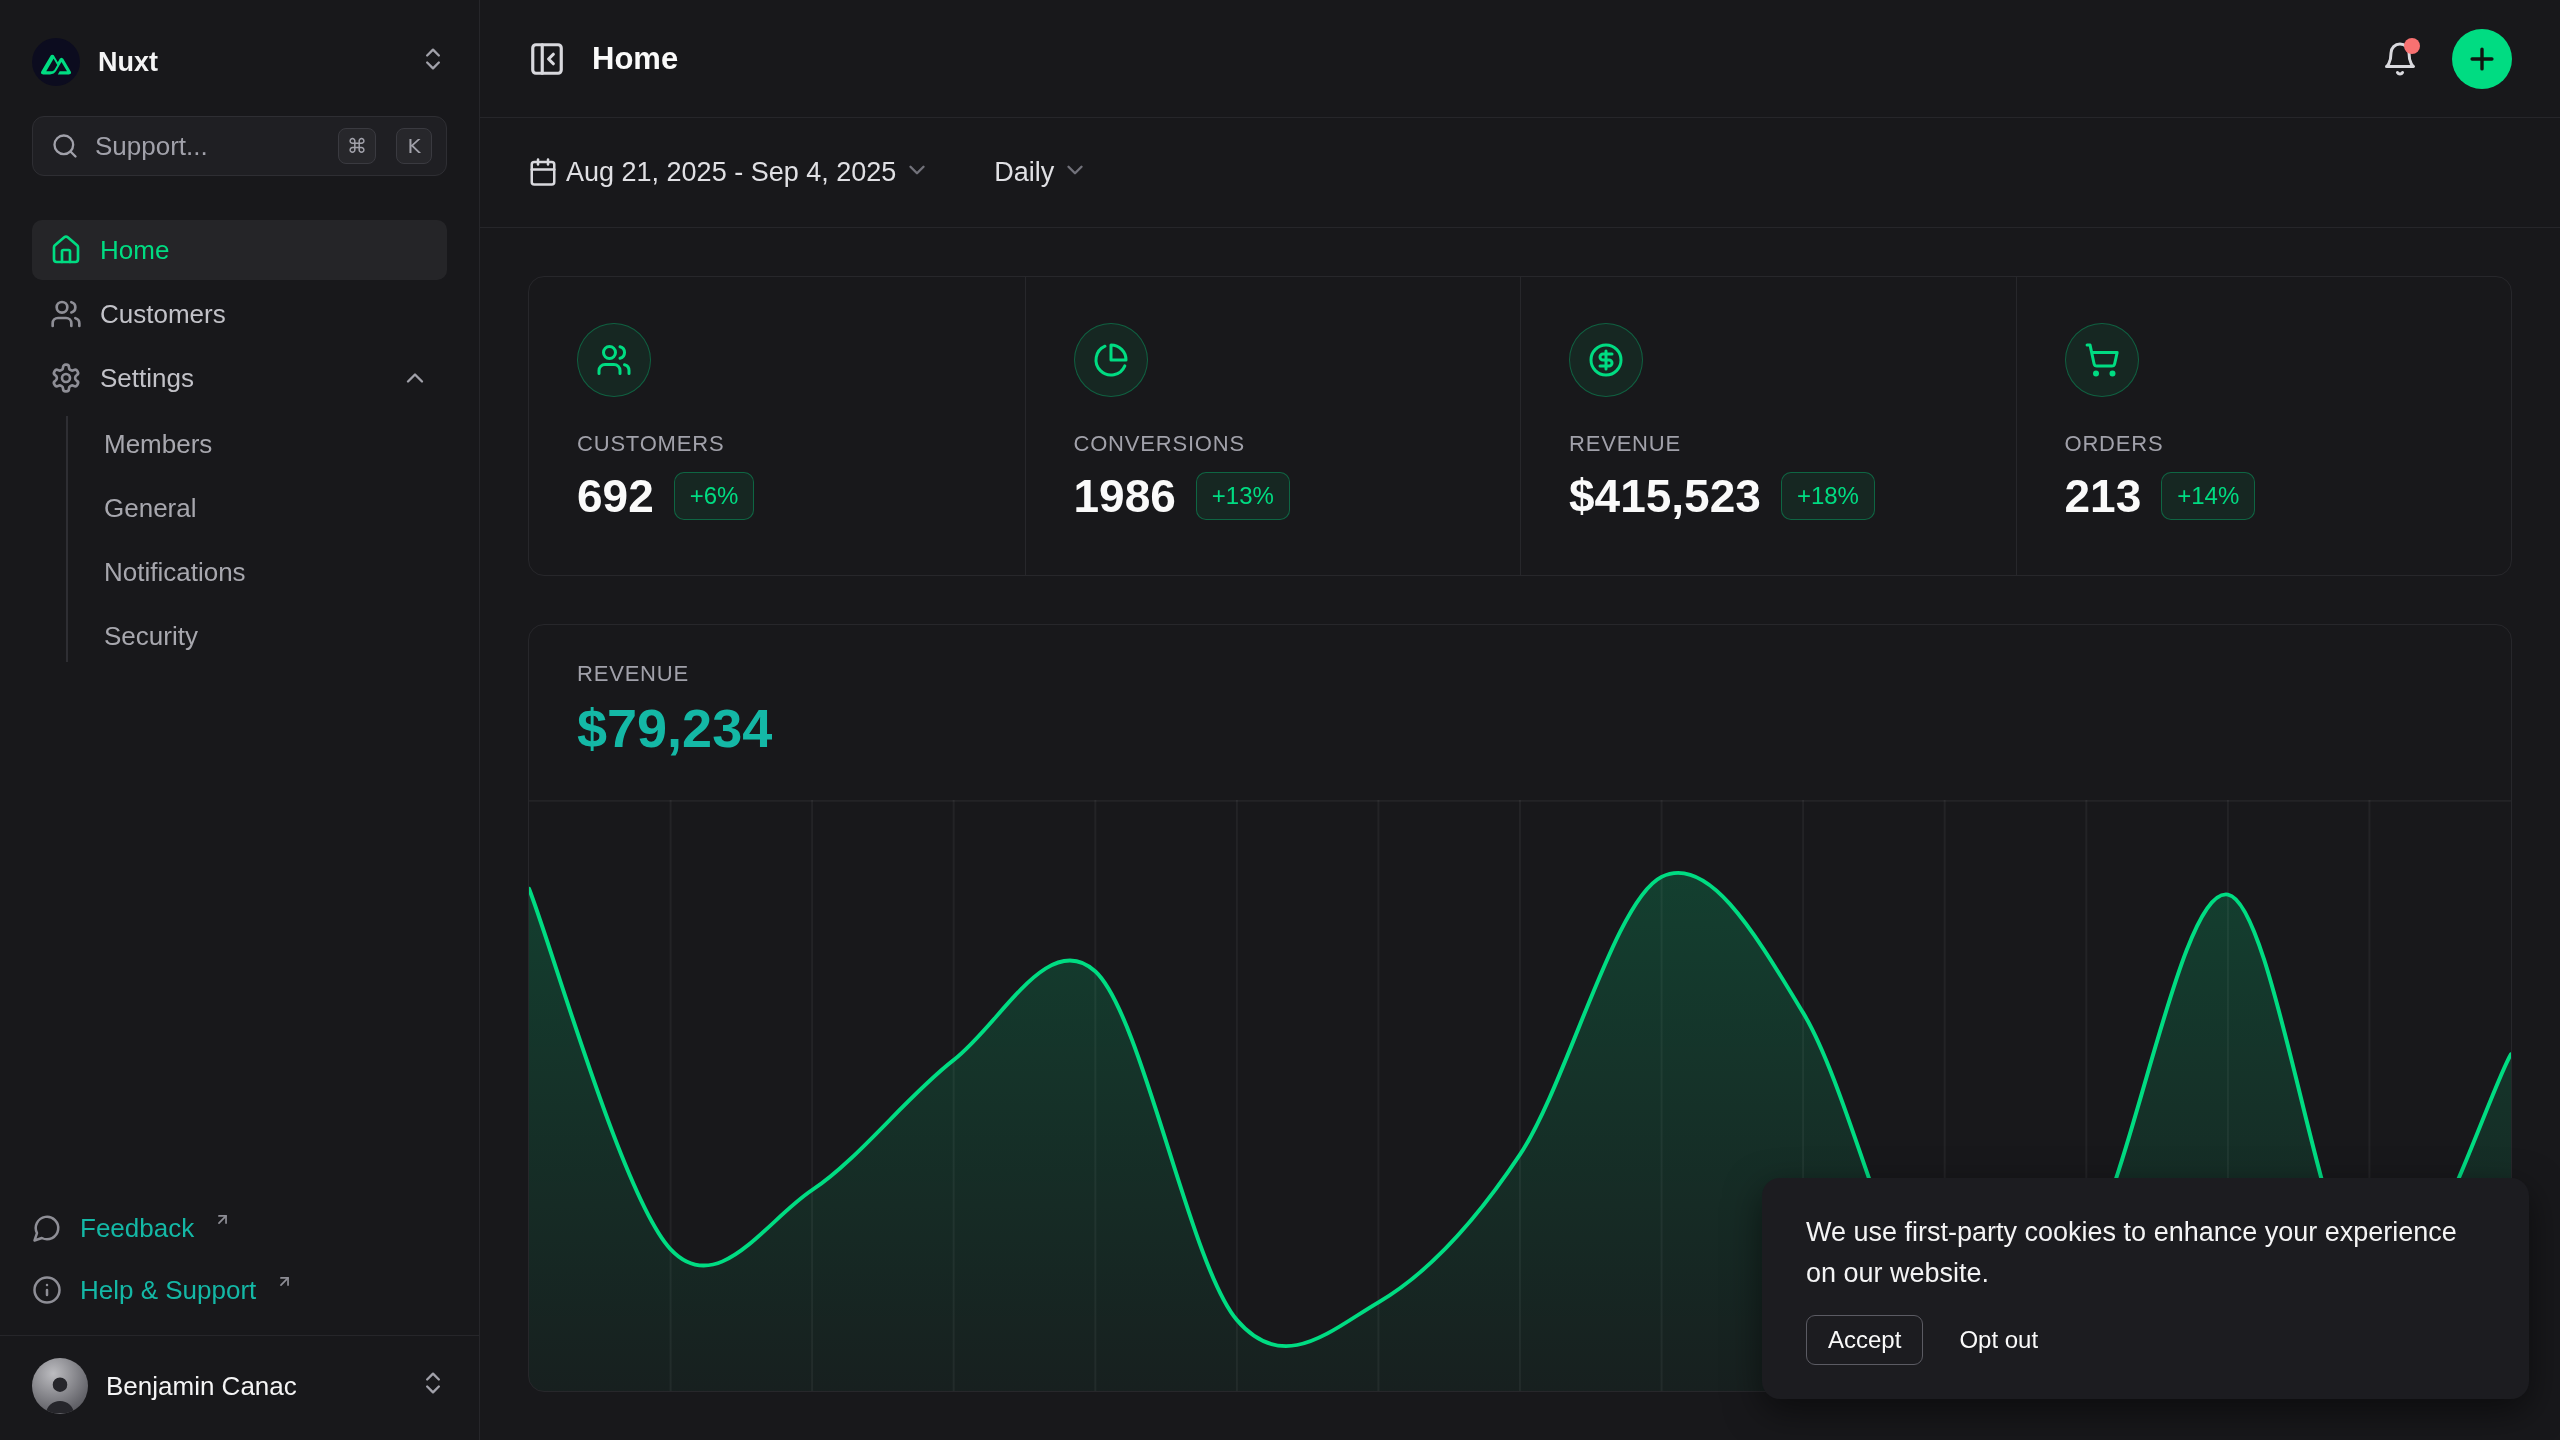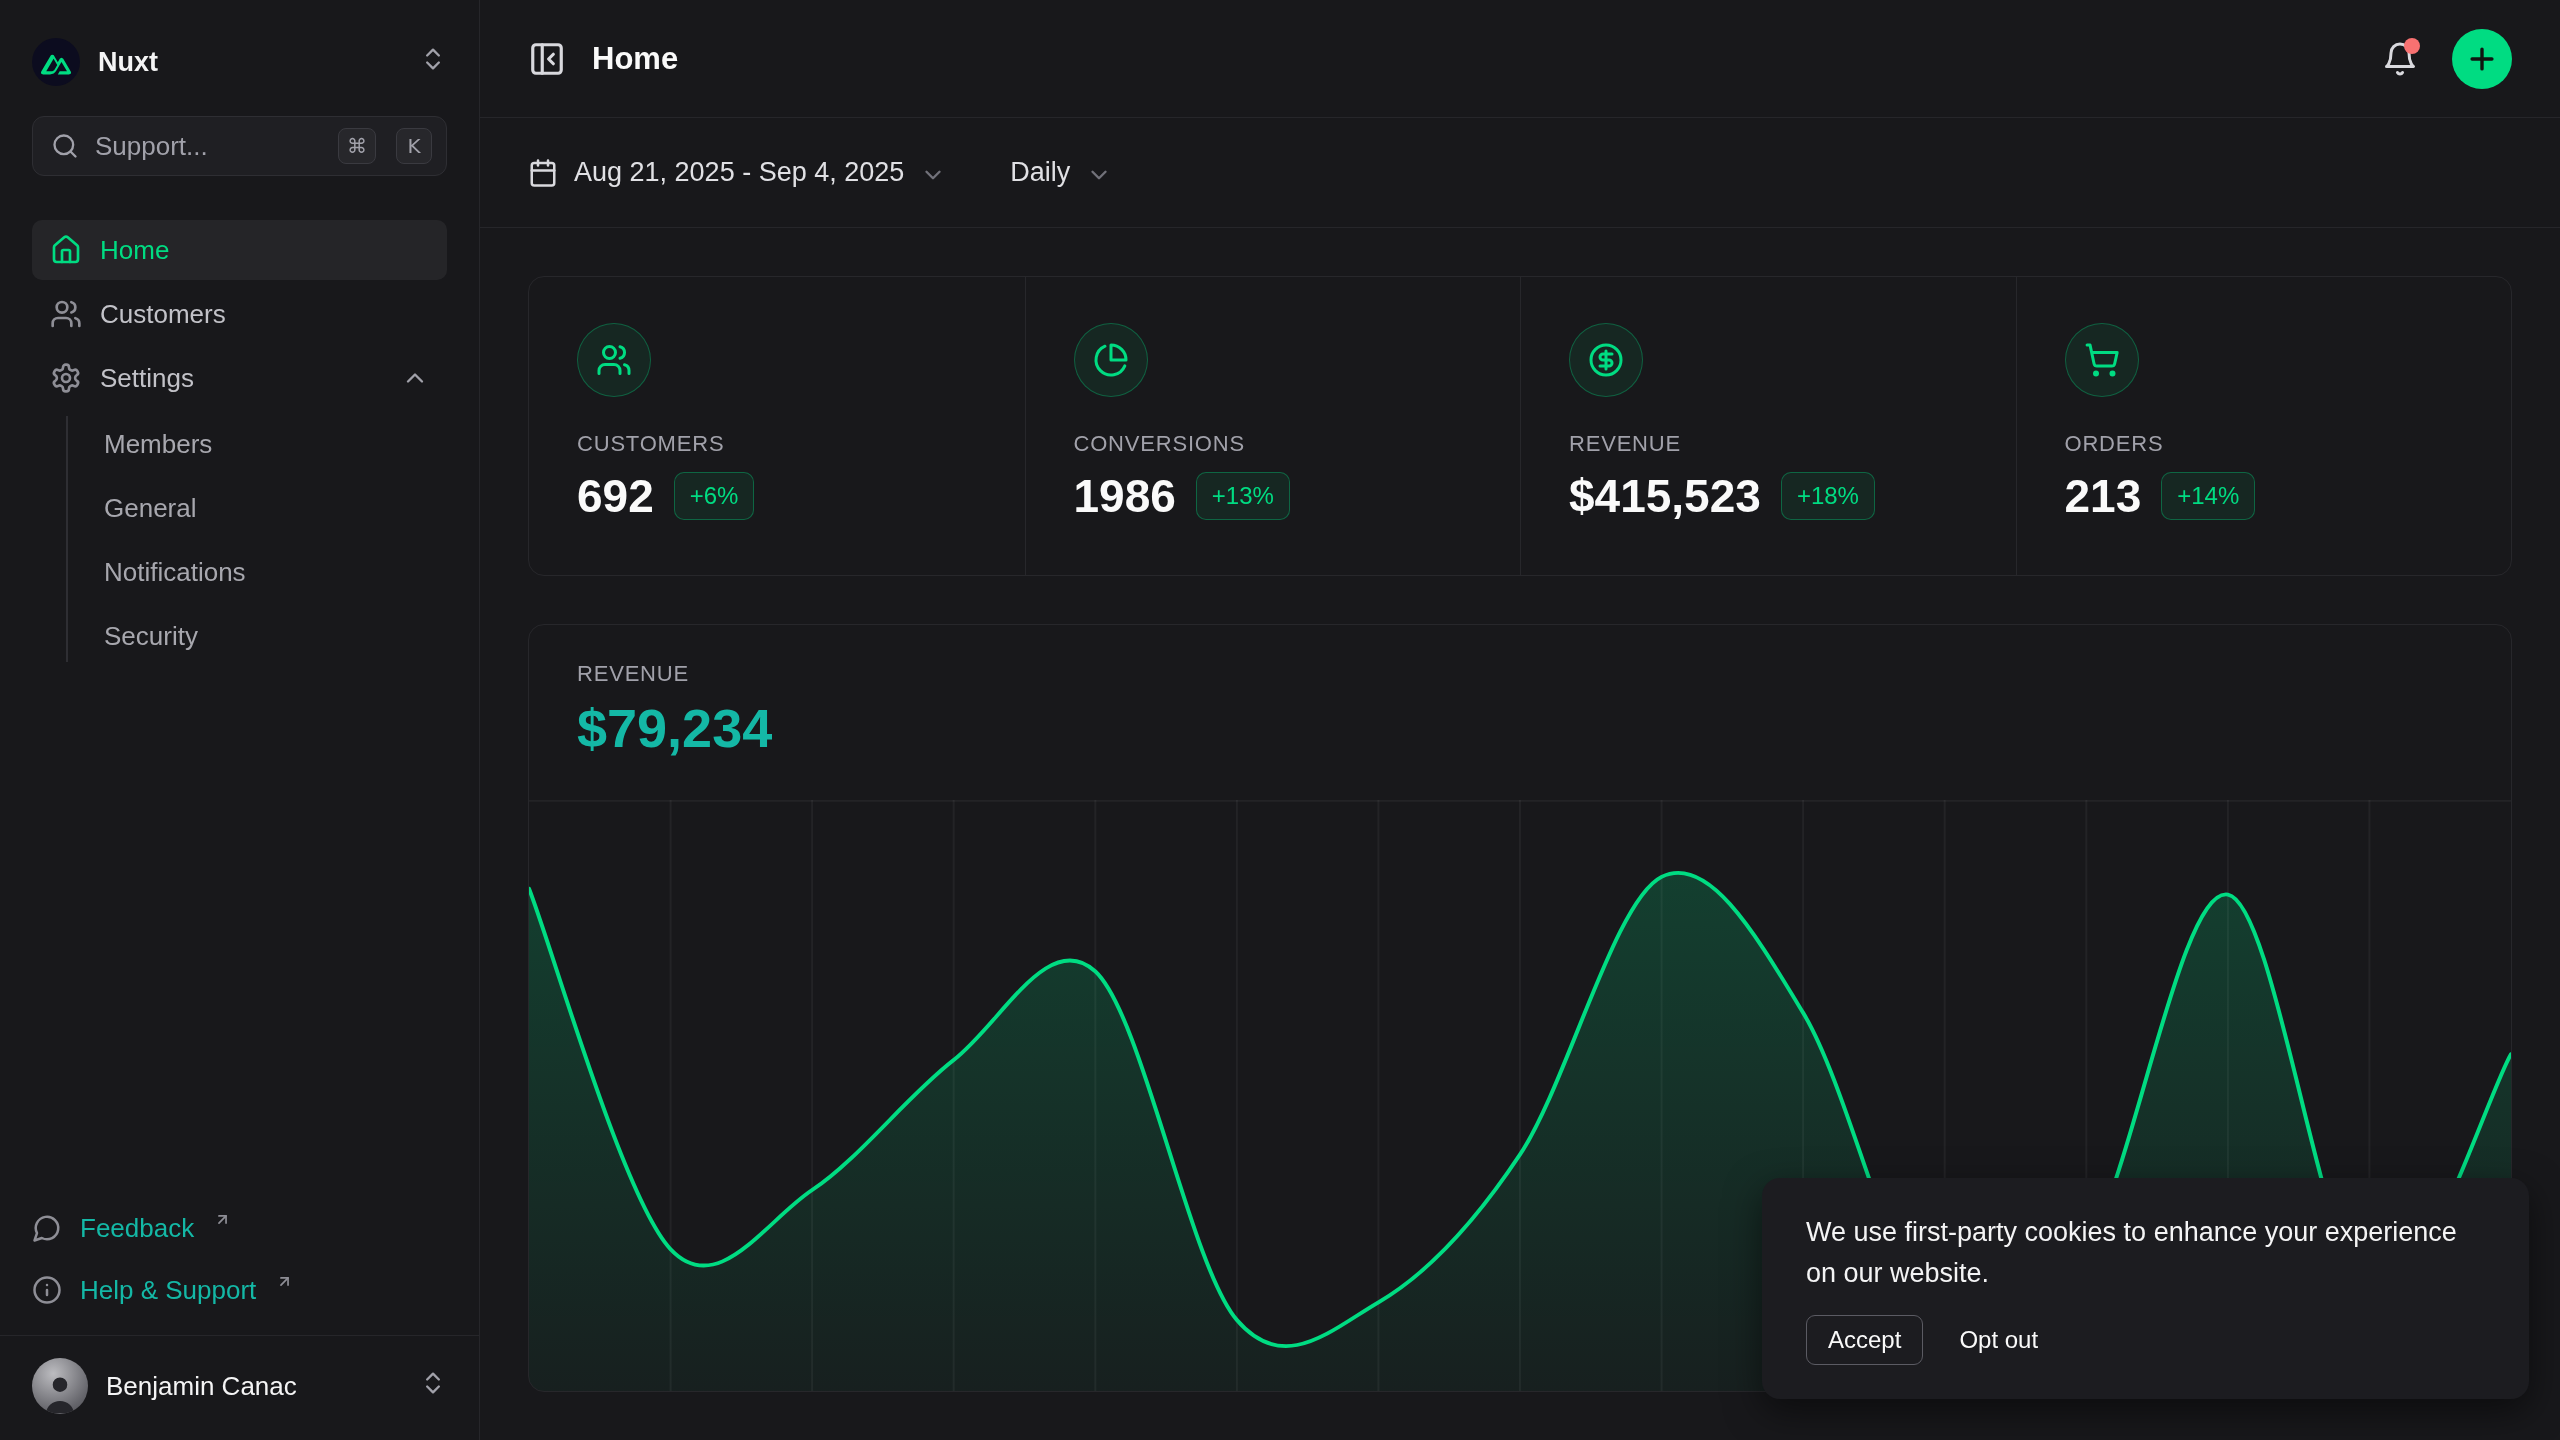--- a/index.html
+++ b/index.html
@@ -80,21 +80,21 @@
   .topbar { height:118px; border-bottom:1px solid #26262a; display:flex; align-items:center; padding:0 48px; gap:26px; flex:0 0 auto; }
   .icon-btn { background:none; border:none; color:#d9d9de; cursor:pointer; display:flex; padding:0; position:relative; }
   .icon-btn svg { width:38px; height:38px; }
   .page-title { font-size:31px; font-weight:700; color:#fafafa; }
   .topbar-right { margin-left:auto; display:flex; align-items:center; gap:34px; }
   .bell-dot { position:absolute; top:-3px; right:-2px; width:16px; height:16px; border-radius:50%; background:#f87171; }
   .plus-btn { width:60px; height:60px; border-radius:50%; background:#00dc82; border:none; display:grid; place-items:center; cursor:pointer; }
   .plus-btn svg { width:34px; height:34px; color:#101511; }
 
   .toolbar { height:110px; border-bottom:1px solid #26262a; display:flex; align-items:center; padding:0 48px; gap:64px; flex:0 0 auto; }
-  .tool-btn { display:flex; align-items:flex-end; gap:16px; color:#e0e0e4; font-weight:500; font-size:27px; cursor:pointer; }
+  .tool-btn { display:flex; align-items:flex-start; gap:8px; color:#e0e0e4; font-weight:500; font-size:27px; cursor:pointer; }
   .tool-btn .cicon { color:#d9d9de; display:flex; }
   .tool-btn .cicon svg { width:30px; height:30px; }
   .chev-d { color:#71717a; display:flex; }
   .chev-d svg { width:26px; height:26px; }
 
   .content { padding:48px; flex:1; display:flex; flex-direction:column; min-height:0; }
 
   .stats-card {
     border:1px solid #27272b; border-radius:16px;
     display:grid; grid-template-columns:repeat(4,1fr); height:300px; flex:0 0 auto;

